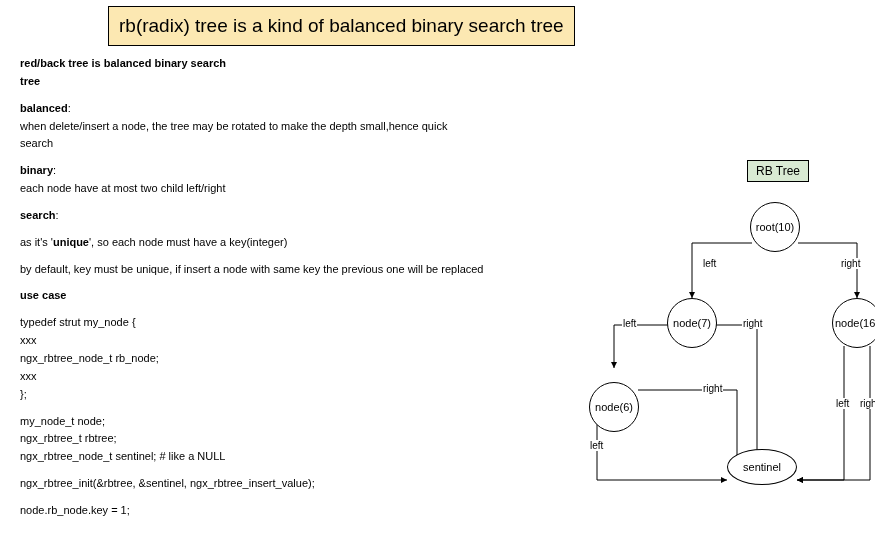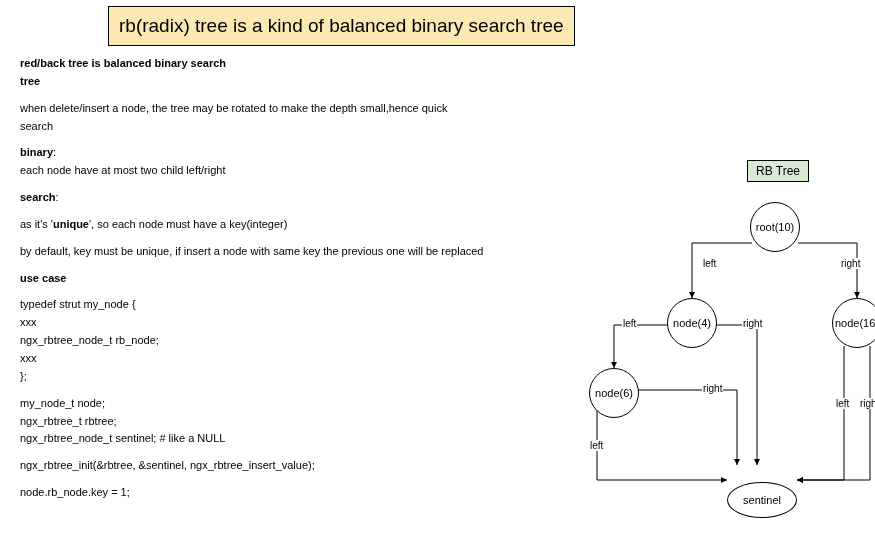--- a/index.html
+++ b/index.html
@@ -87,20 +87,21 @@
 </style>
 </head>
 <body>
 
 <div class="title-banner">rb(radix) tree is a kind of balanced binary search tree</div>
 
 <div class="left-text">
   <p class="bold">red/back tree is balanced binary search</p>
   <p class="bold">tree</p>
   <div class="spacer"></div>
+  <p><span class="bold">balanced</span>:</p>
   <p>when delete/insert a node, the tree may be rotated to make the depth small,hence quick</p>
   <p>search</p>
   <div class="spacer"></div>
   <p><span class="bold">binary</span>:</p>
   <p>each node have at most two child left/right</p>
   <div class="spacer"></div>
   <p><span class="bold">search</span>:</p>
   <div class="spacer"></div>
   <p><span>as it's '</span><span class="bold">unique</span><span>', so each node must have a key(integer)</span></p>
   <div class="spacer"></div>
@@ -154,17 +155,17 @@
   <div class="edge-label" style="left:120px;top:108px;">left</div>
   <div class="edge-label" style="left:258px;top:108px;">right</div>
   <div class="edge-label" style="left:40px;top:168px;">left</div>
   <div class="edge-label" style="left:160px;top:168px;">right</div>
   <div class="edge-label" style="left:253px;top:248px;">left</div>
   <div class="edge-label" style="left:277px;top:248px;">right</div>
   <div class="edge-label" style="left:7px;top:290px;">left</div>
   <div class="edge-label" style="left:120px;top:233px;">right</div>
 
   <div class="node-circle" style="left:168px;top:52px;width:50px;height:50px;">root(10)</div>
-  <div class="node-circle" style="left:85px;top:148px;width:50px;height:50px;">node(4)</div>
+  <div class="node-circle" style="left:85px;top:148px;width:50px;height:50px;">node(7)</div>
   <div class="node-circle" style="left:250px;top:148px;width:50px;height:50px;">node(16)</div>
-  <div class="node-circle" style="left:7px;top:218px;width:50px;height:50px;">node(6)</div>
-  <div class="node-oval" style="left:145px;top:332px;width:70px;height:36px;">sentinel</div>
+  <div class="node-circle" style="left:7px;top:232px;width:50px;height:50px;">node(6)</div>
+  <div class="node-oval" style="left:145px;top:299px;width:70px;height:36px;">sentinel</div>
 </div>
 
 </body></html>

